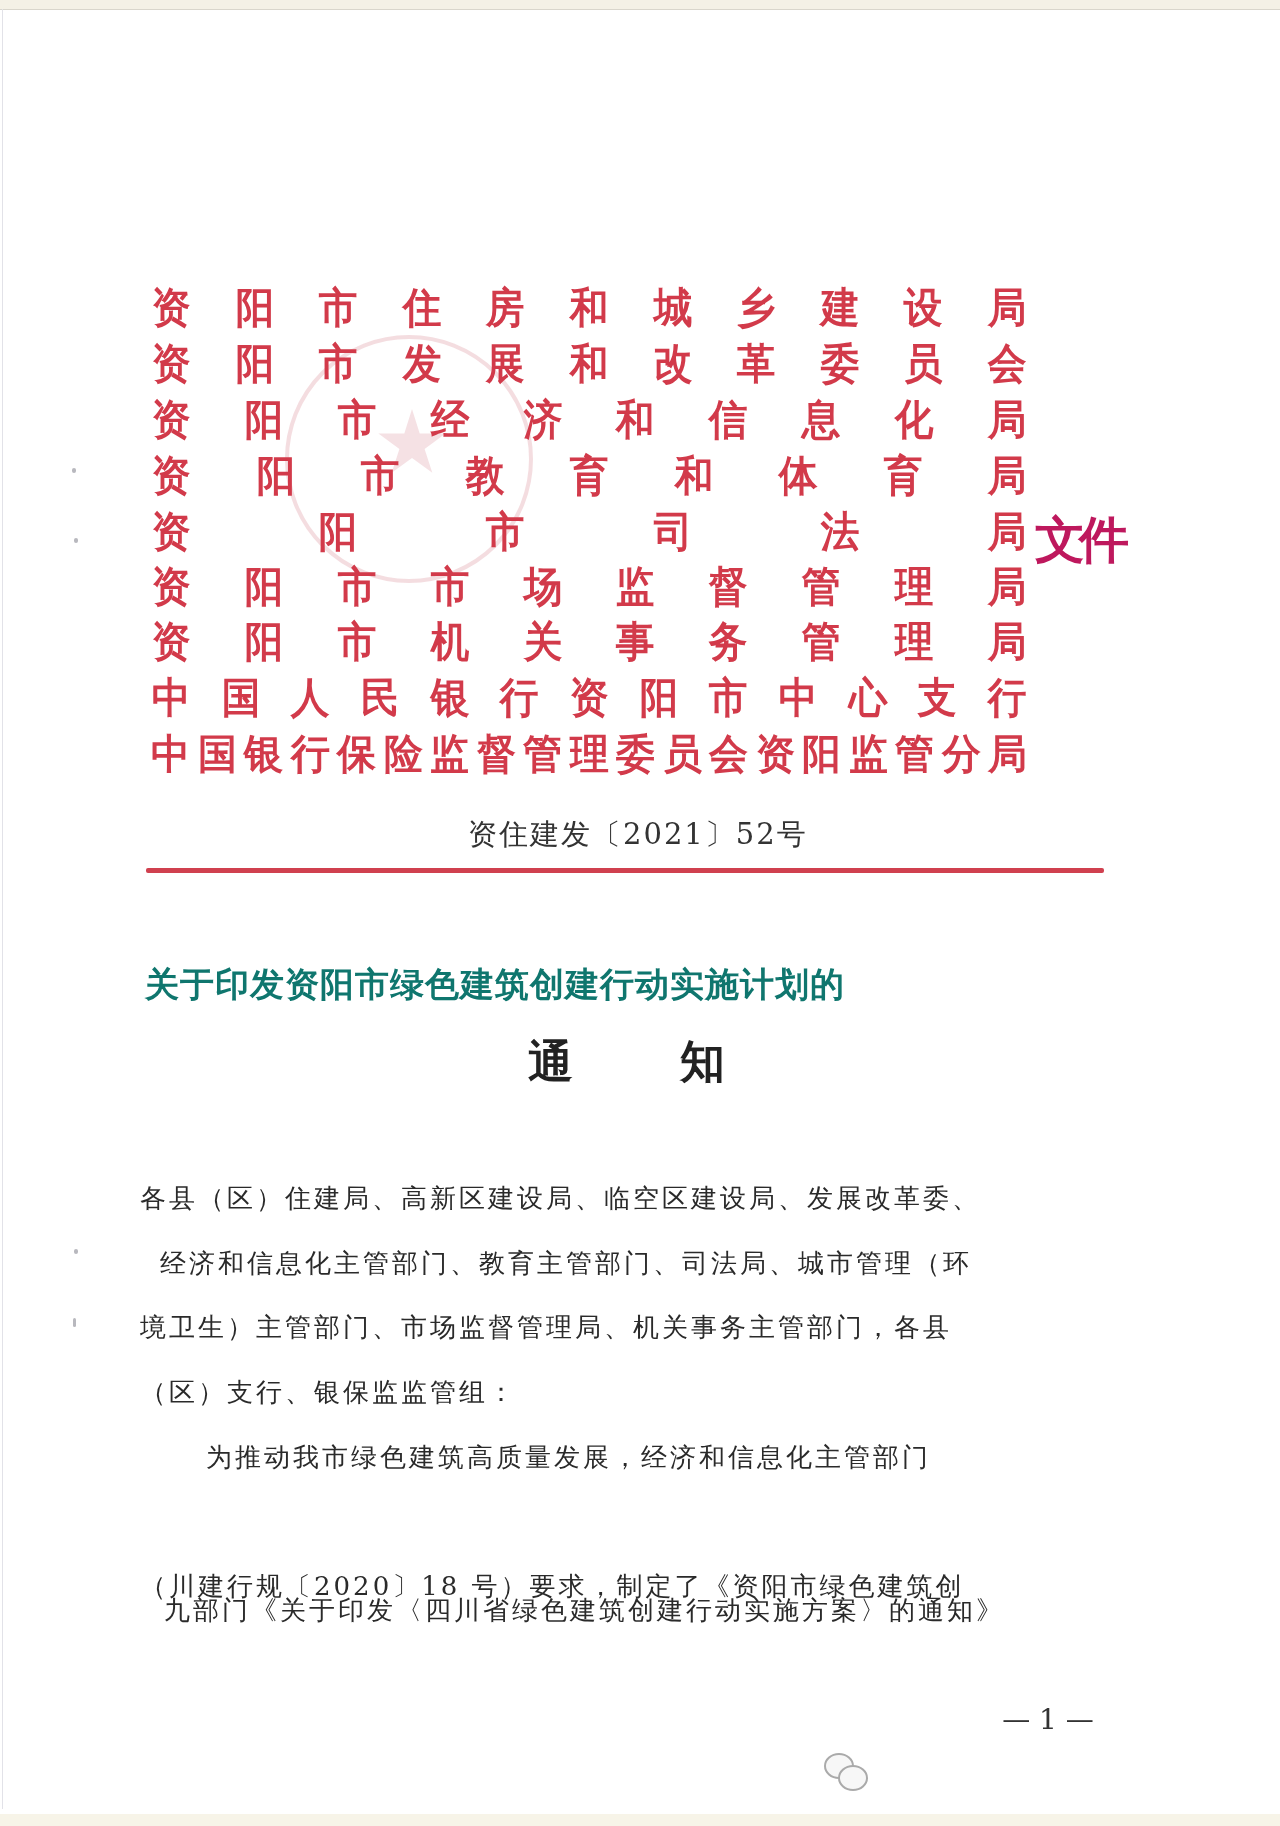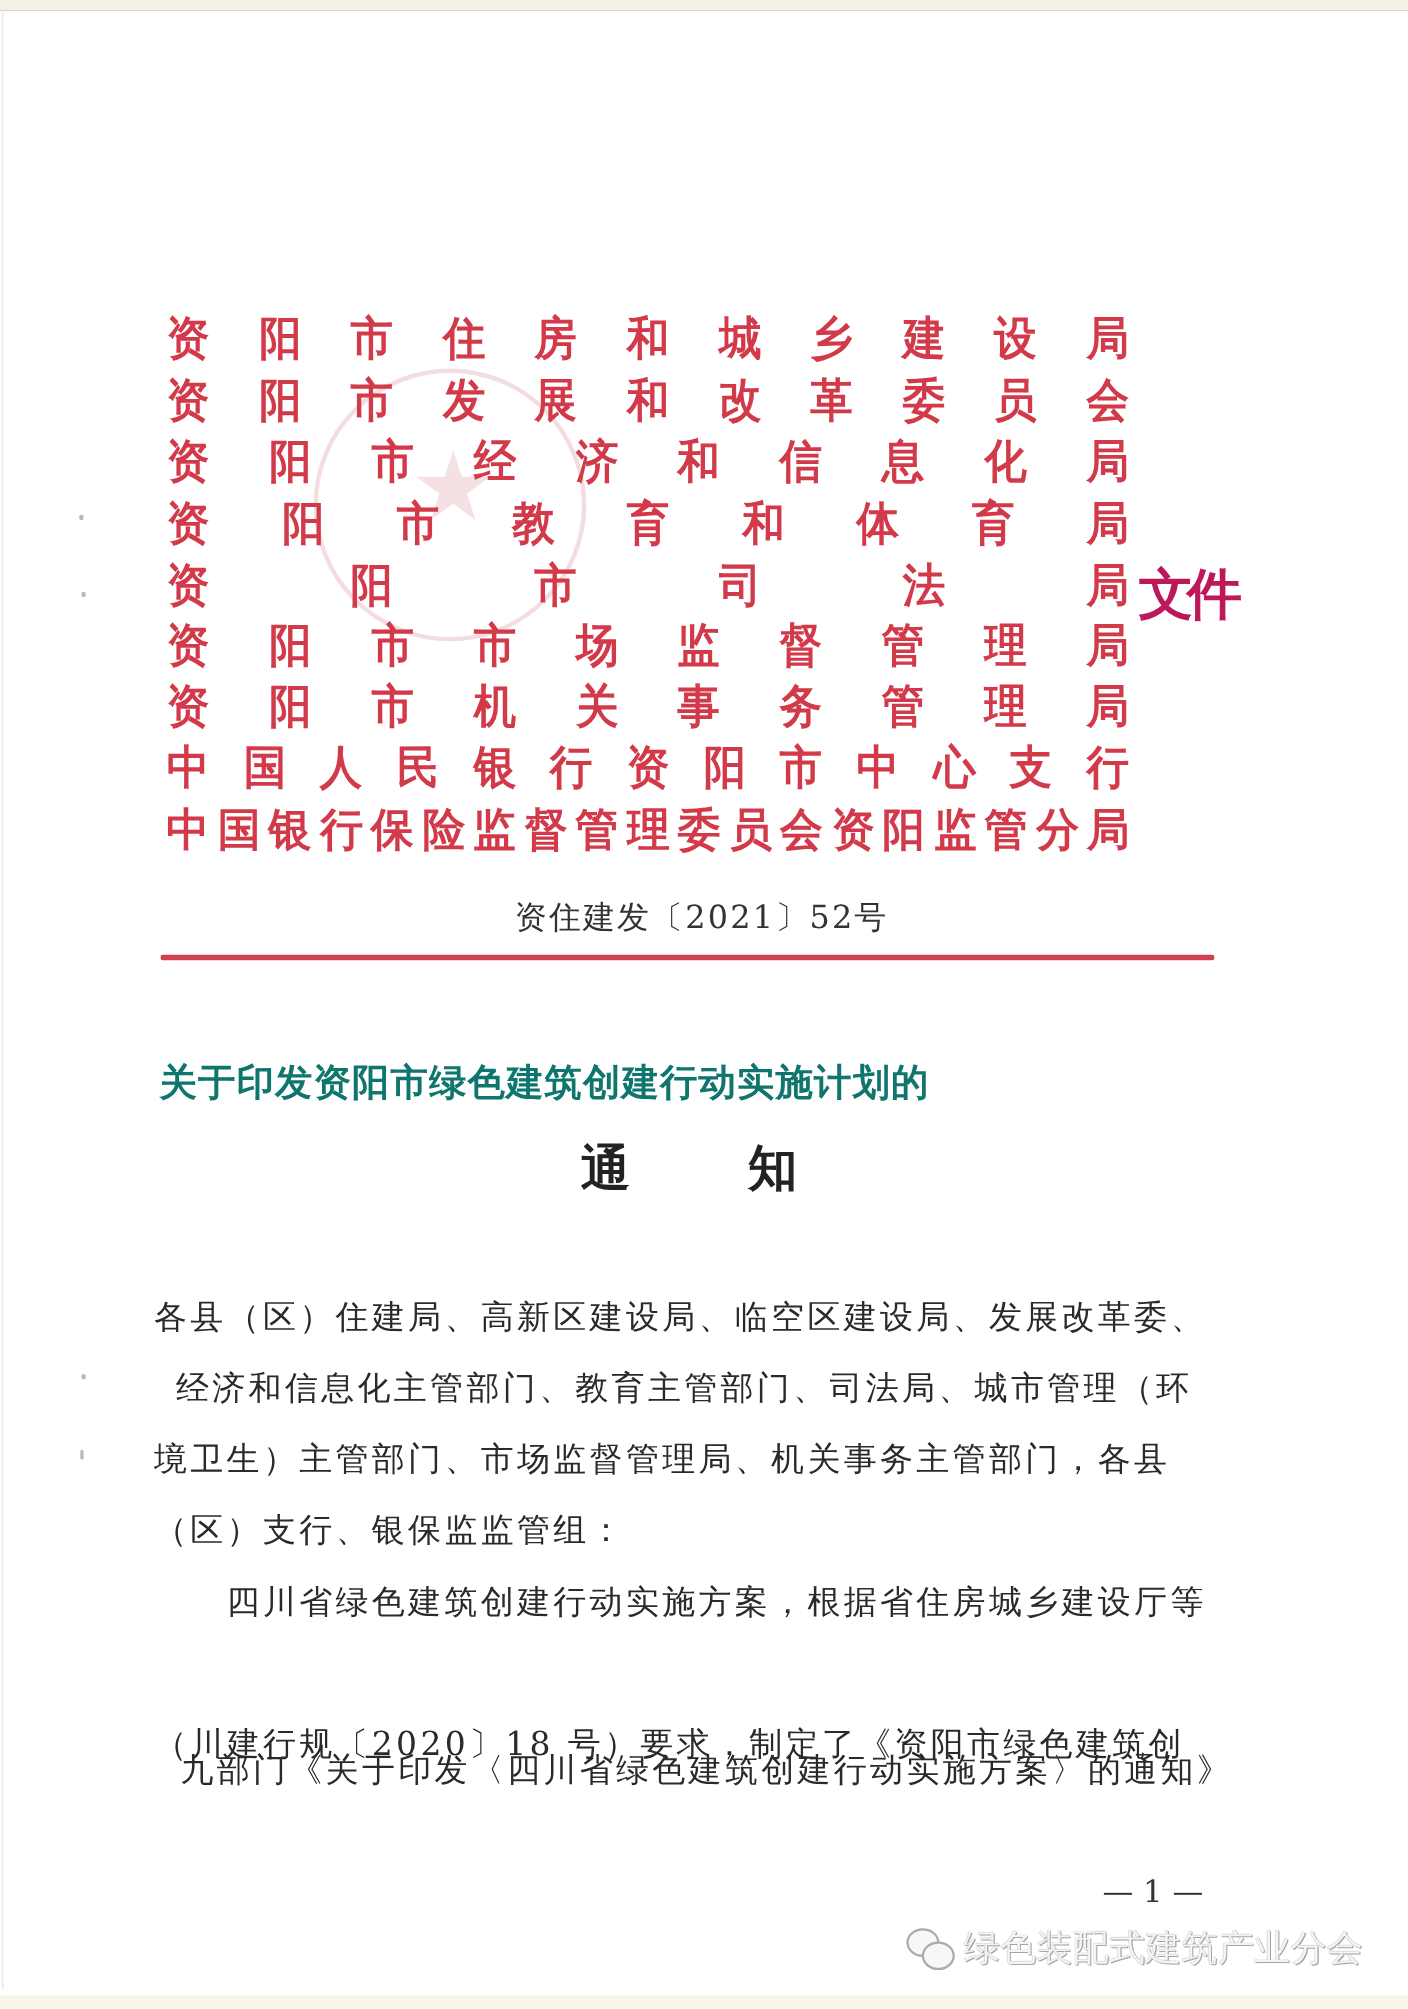--- a/index.html
+++ b/index.html
@@ -49,21 +49,21 @@
   }
   .title-2 {
     position:absolute; left:528px; top:1036px; width:200px; height:52px;
     font-size:45px; font-weight:bold; color:#222; line-height:52px;
     display:flex; justify-content:space-between;
   }
   .title-2 span { width:48px; }
 
   .body-line {
     position:absolute; left:140px; width:960px; height:44px;
-    font-size:30px; color:#2a2a2a; line-height:44px; white-space:nowrap;
+    font-size:26px; color:#2a2a2a; line-height:44px; white-space:nowrap;
     letter-spacing:3px;
   }
   .body-line.indent { left:206px; width:894px; }
 
   .page-number {
     position:absolute; left:988px; top:1700px; width:120px; height:40px;
     font-size:28px; color:#333; line-height:40px; text-align:center; white-space:nowrap;
   }
   .watermark {
     position:absolute; left:822px; top:1748px; width:420px; height:46px;
@@ -218,25 +218,24 @@
 <div class="title">关于印发资阳市绿色建筑创建行动实施计划的</div>
 <div class="title-2">
   <span>通</span>
   <span>知</span>
 </div>
 
 <div class="body-line" style="top:1176px;">各县（区）住建局、高新区建设局、临空区建设局、发展改革委、</div>
 <div class="body-line" style="top:1241px;margin-left:20px;">经济和信息化主管部门、教育主管部门、司法局、城市管理（环</div>
 <div class="body-line" style="top:1305px;">境卫生）主管部门、市场监督管理局、机关事务主管部门，各县</div>
 <div class="body-line" style="top:1370px;">（区）支行、银保监监管组：</div>
-<div class="body-line indent" style="top:1435px;">四川省绿色建筑创建行动实施方案，根据省住房城乡建设厅等</div>
+<div class="body-line indent" style="top:1435px;">为推动我市绿色建筑高质量发展，经济和信息化主管部门</div>
 <div class="body-line" style="top:1588px;margin-left:24px;">九部门《关于印发〈四川省绿色建筑创建行动实施方案〉的通知》</div>
 <div class="body-line" style="top:1564px;">（川建行规〔2020〕18 号）要求，制定了《资阳市绿色建筑创</div>
 
 <div class="page-number">— 1 —</div>
 
 <div class="watermark">
   <div class="wechat-icon">
     <div class="b1"></div>
       <div class="b2"></div>
   </div>
-  <span>绿色装配式建筑产业分会</span>
 </div>
 
 </body></html>

